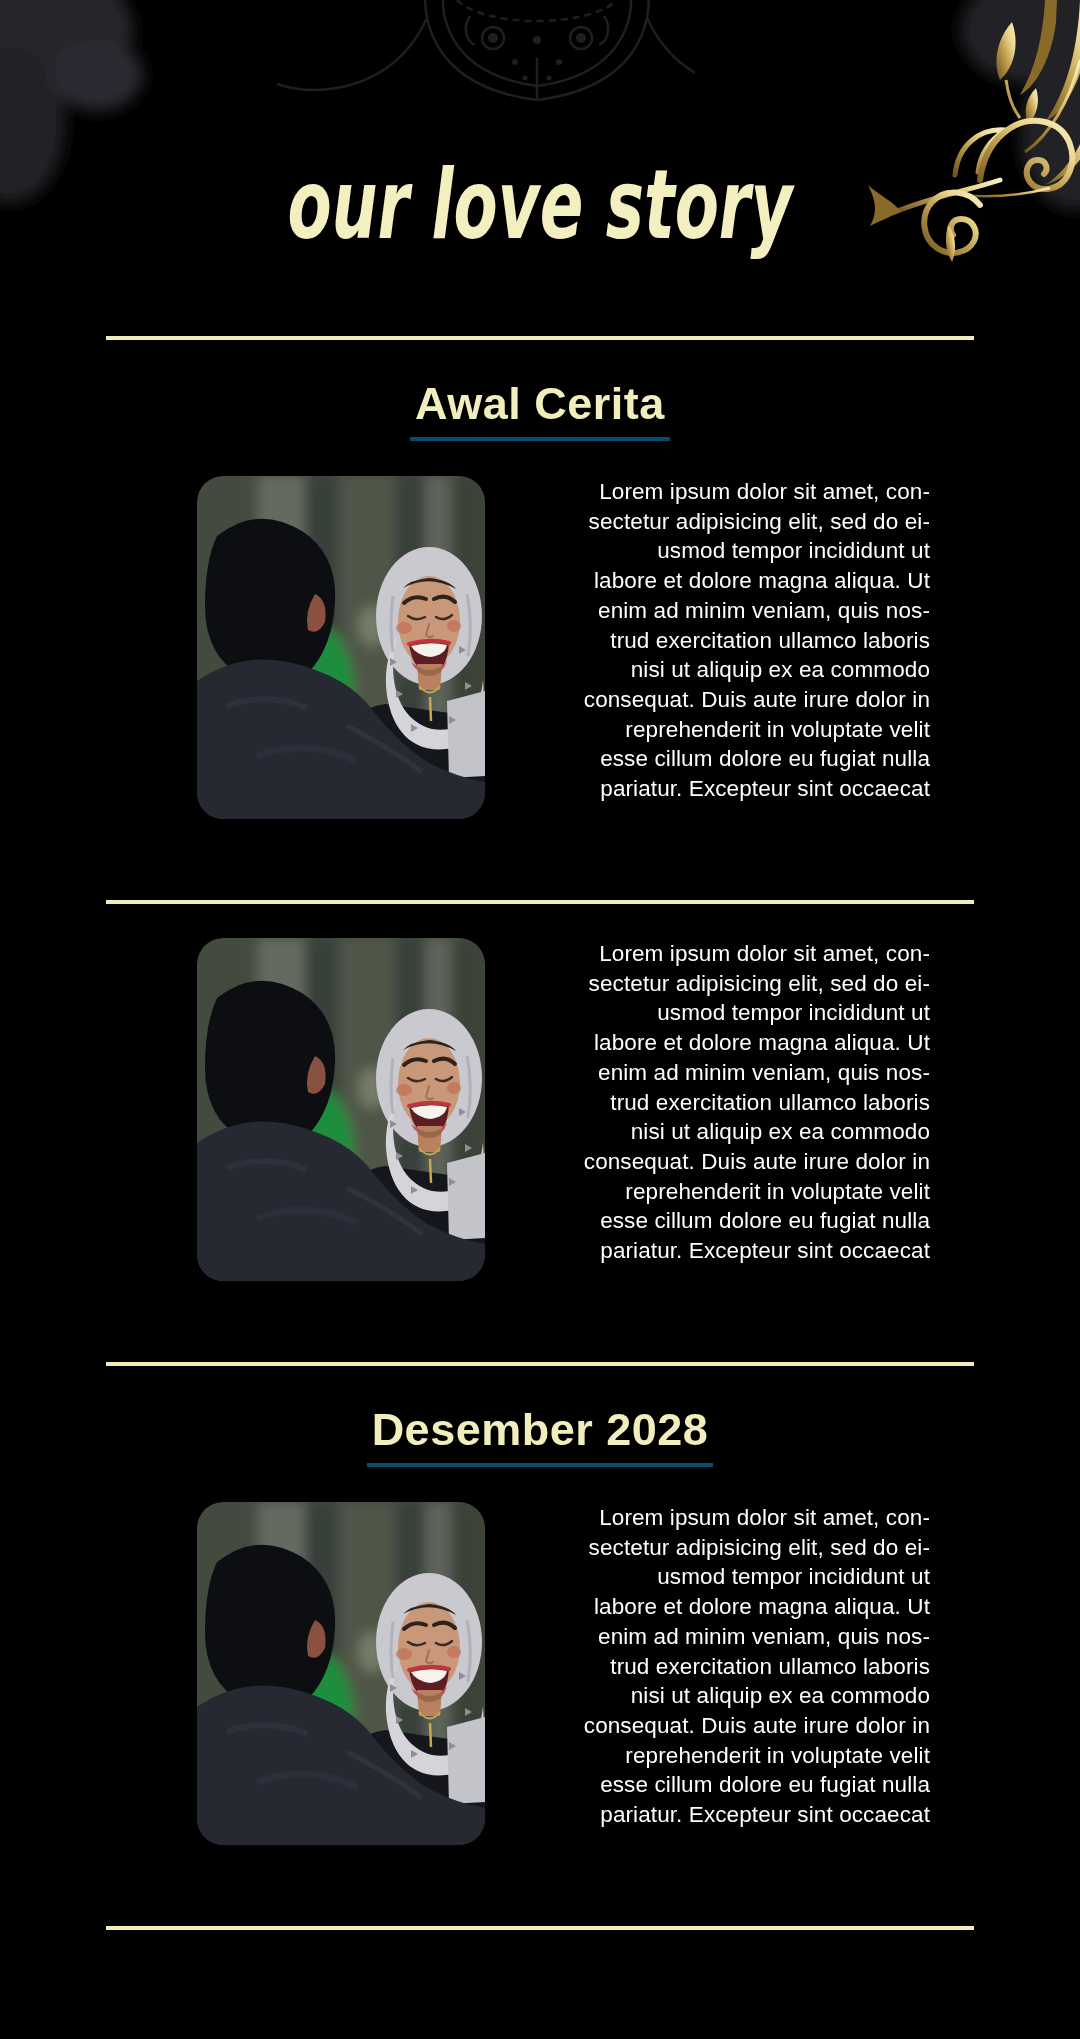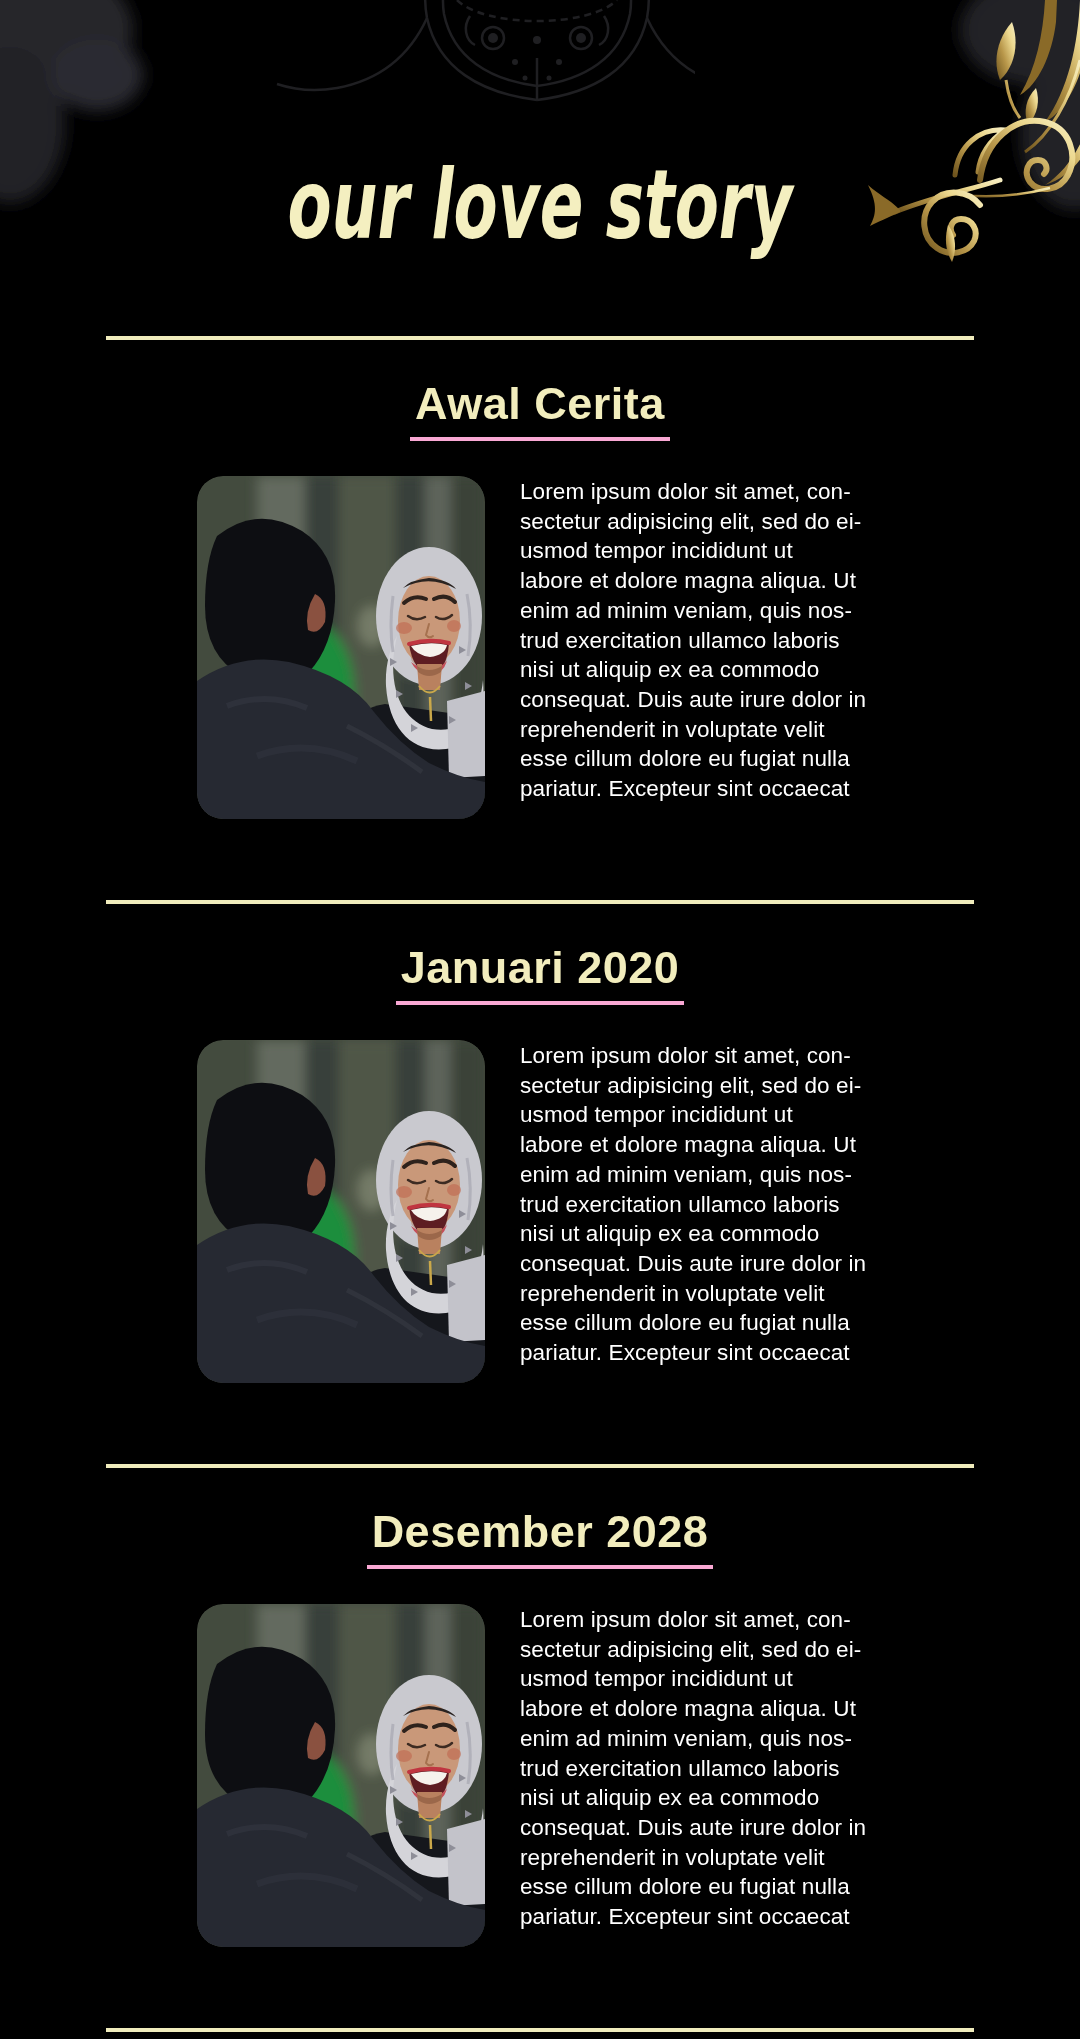--- a/index.html
+++ b/index.html
@@ -39,21 +39,21 @@
     text-align:center;
     font-size:45px;
     line-height:52px;
     font-weight:bold;
     color:#f2edbd;
     letter-spacing:0.5px;
   }
   .section-heading .underlined {
     display:inline-block;
     padding:0 5px 7px 5px;
-    border-bottom:4px solid #f9a8d4;
+    border-bottom:4px solid #0c4a6e;
   }
   .section-content {
     margin:34px 0 0 197px;
     display:flex;
     align-items:flex-start;
   }
   .photo-frame {
     flex:none;
     width:288px; height:343px;
     border-radius:26px;
@@ -62,20 +62,21 @@
   }
   .section-paragraph {
     margin-left:35px;
     margin-top:1px;
     width:410px;
     color:#ffffff;
     font-size:22.5px;
     line-height:29.7px;
     white-space:pre;
     letter-spacing:0.1px;
+    text-align:right;
   }
 </style>
 </head>
 <body>
 
 <svg width="0" height="0" style="position:absolute" aria-hidden="true">
   <defs>
     <linearGradient id="gg" x1="0%" y1="100%" x2="100%" y2="0%">
       <stop offset="0%" stop-color="#6f541d"></stop>
       <stop offset="40%" stop-color="#b8974a"></stop>
@@ -243,23 +244,20 @@
 nisi ut aliquip ex ea commodo
 consequat. Duis aute irure dolor in
 reprehenderit in voluptate velit
 esse cillum dolore eu fugiat nulla
 pariatur. Excepteur sint occaecat</div>
       </div>
     </section>
 
     <section class="section">
       <div class="divider"></div>
-      <h2 class="section-heading">
-        <span class="underlined">Januari 2020</span>
-      </h2>
       <div class="section-content">
         <svg class="photo-frame" width="288" height="343" viewBox="0 0 288 343">
           <use href="#photo-scene"></use>
         </svg>
         <div class="section-paragraph">Lorem ipsum dolor sit amet, con-
 sectetur adipisicing elit, sed do ei-
 usmod tempor incididunt ut
 labore et dolore magna aliqua. Ut
 enim ad minim veniam, quis nos-
 trud exercitation ullamco laboris

